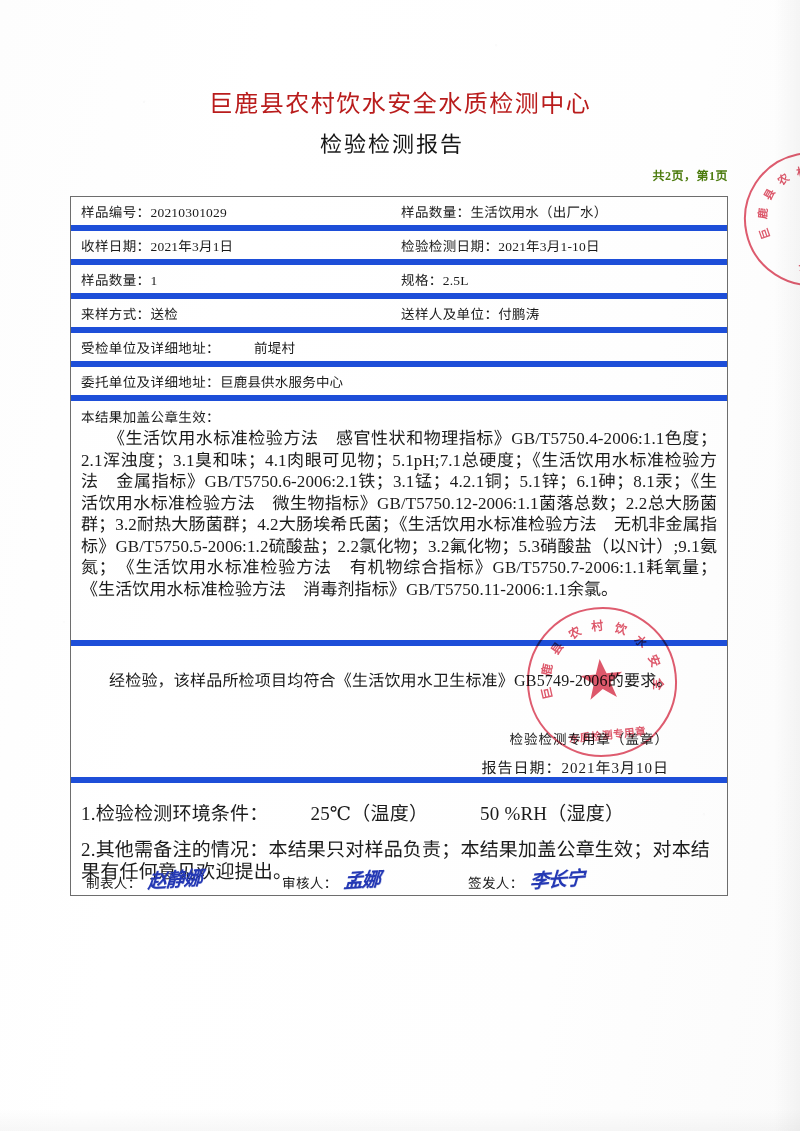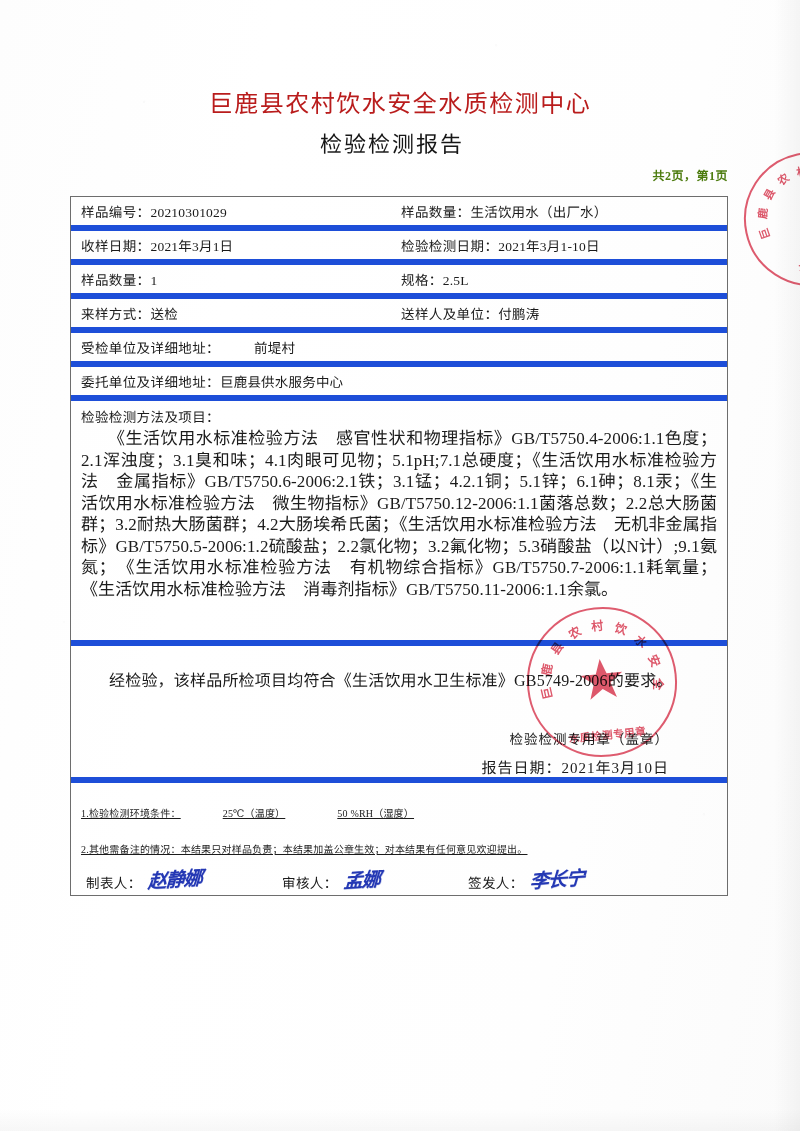--- a/index.html
+++ b/index.html
@@ -176,25 +176,24 @@
   .notes-row {
     padding: 6px 10px 8px 10px;
     box-sizing: border-box;
     height: 112px;
   }
   .notes-title {
     font-size: 13.5px;
     letter-spacing: 0.4px;
   }
   .note-item {
-    font-size: 10px;
+    font-size: 19px;
     margin-top: 14px;
     line-height: 22px;
     letter-spacing: 0.2px;
-    text-decoration: underline;
   }
   .note-item .sp1 { display: inline-block; width: 42px; }
   .note-item .sp2 { display: inline-block; width: 52px; }
 
   
   .sign-row {
     position: absolute;
     left: 86px;
     top: 866px;
     width: 640px;
@@ -350,21 +349,21 @@
   </div>
 
   <div class="row">
     <div class="single-row">
       <span class="lbl">委托单位及详细地址：</span>
         <span class="val">巨鹿县供水服务中心</span>
     </div>
   </div>
 
   <div class="row methods-row">
-    <div class="methods-title">检验检测方法及项目：</div>
+    <div class="methods-title">本结果加盖公章生效：</div>
     <div class="methods-body">《生活饮用水标准检验方法　感官性状和物理指标》GB/T5750.4-2006:1.1色度；2.1浑浊度；3.1臭和味；4.1肉眼可见物；5.1pH;7.1总硬度；《生活饮用水标准检验方法　金属指标》GB/T5750.6-2006:2.1铁；3.1锰；4.2.1铜；5.1锌；6.1砷；8.1汞；《生活饮用水标准检验方法　微生物指标》GB/T5750.12-2006:1.1菌落总数；2.2总大肠菌群；3.2耐热大肠菌群；4.2大肠埃希氏菌；《生活饮用水标准检验方法　无机非金属指标》GB/T5750.5-2006:1.2硫酸盐；2.2氯化物；3.2氟化物；5.3硝酸盐（以N计）;9.1氨氮；　《生活饮用水标准检验方法　有机物综合指标》GB/T5750.7-2006:1.1耗氧量；《生活饮用水标准检验方法　消毒剂指标》GB/T5750.11-2006:1.1余氯。</div>
   </div>
 
   <div class="row conclusion-row">
     <div class="conclusion-text">经检验，该样品所检项目均符合《生活饮用水卫生标准》GB5749-2006的要求。</div>
     <div class="seal-line">检验检测专用章（盖章）</div>
     <div class="date-line">报告日期：2021年3月10日</div>
   </div>
 
   <div class="row notes-row">

